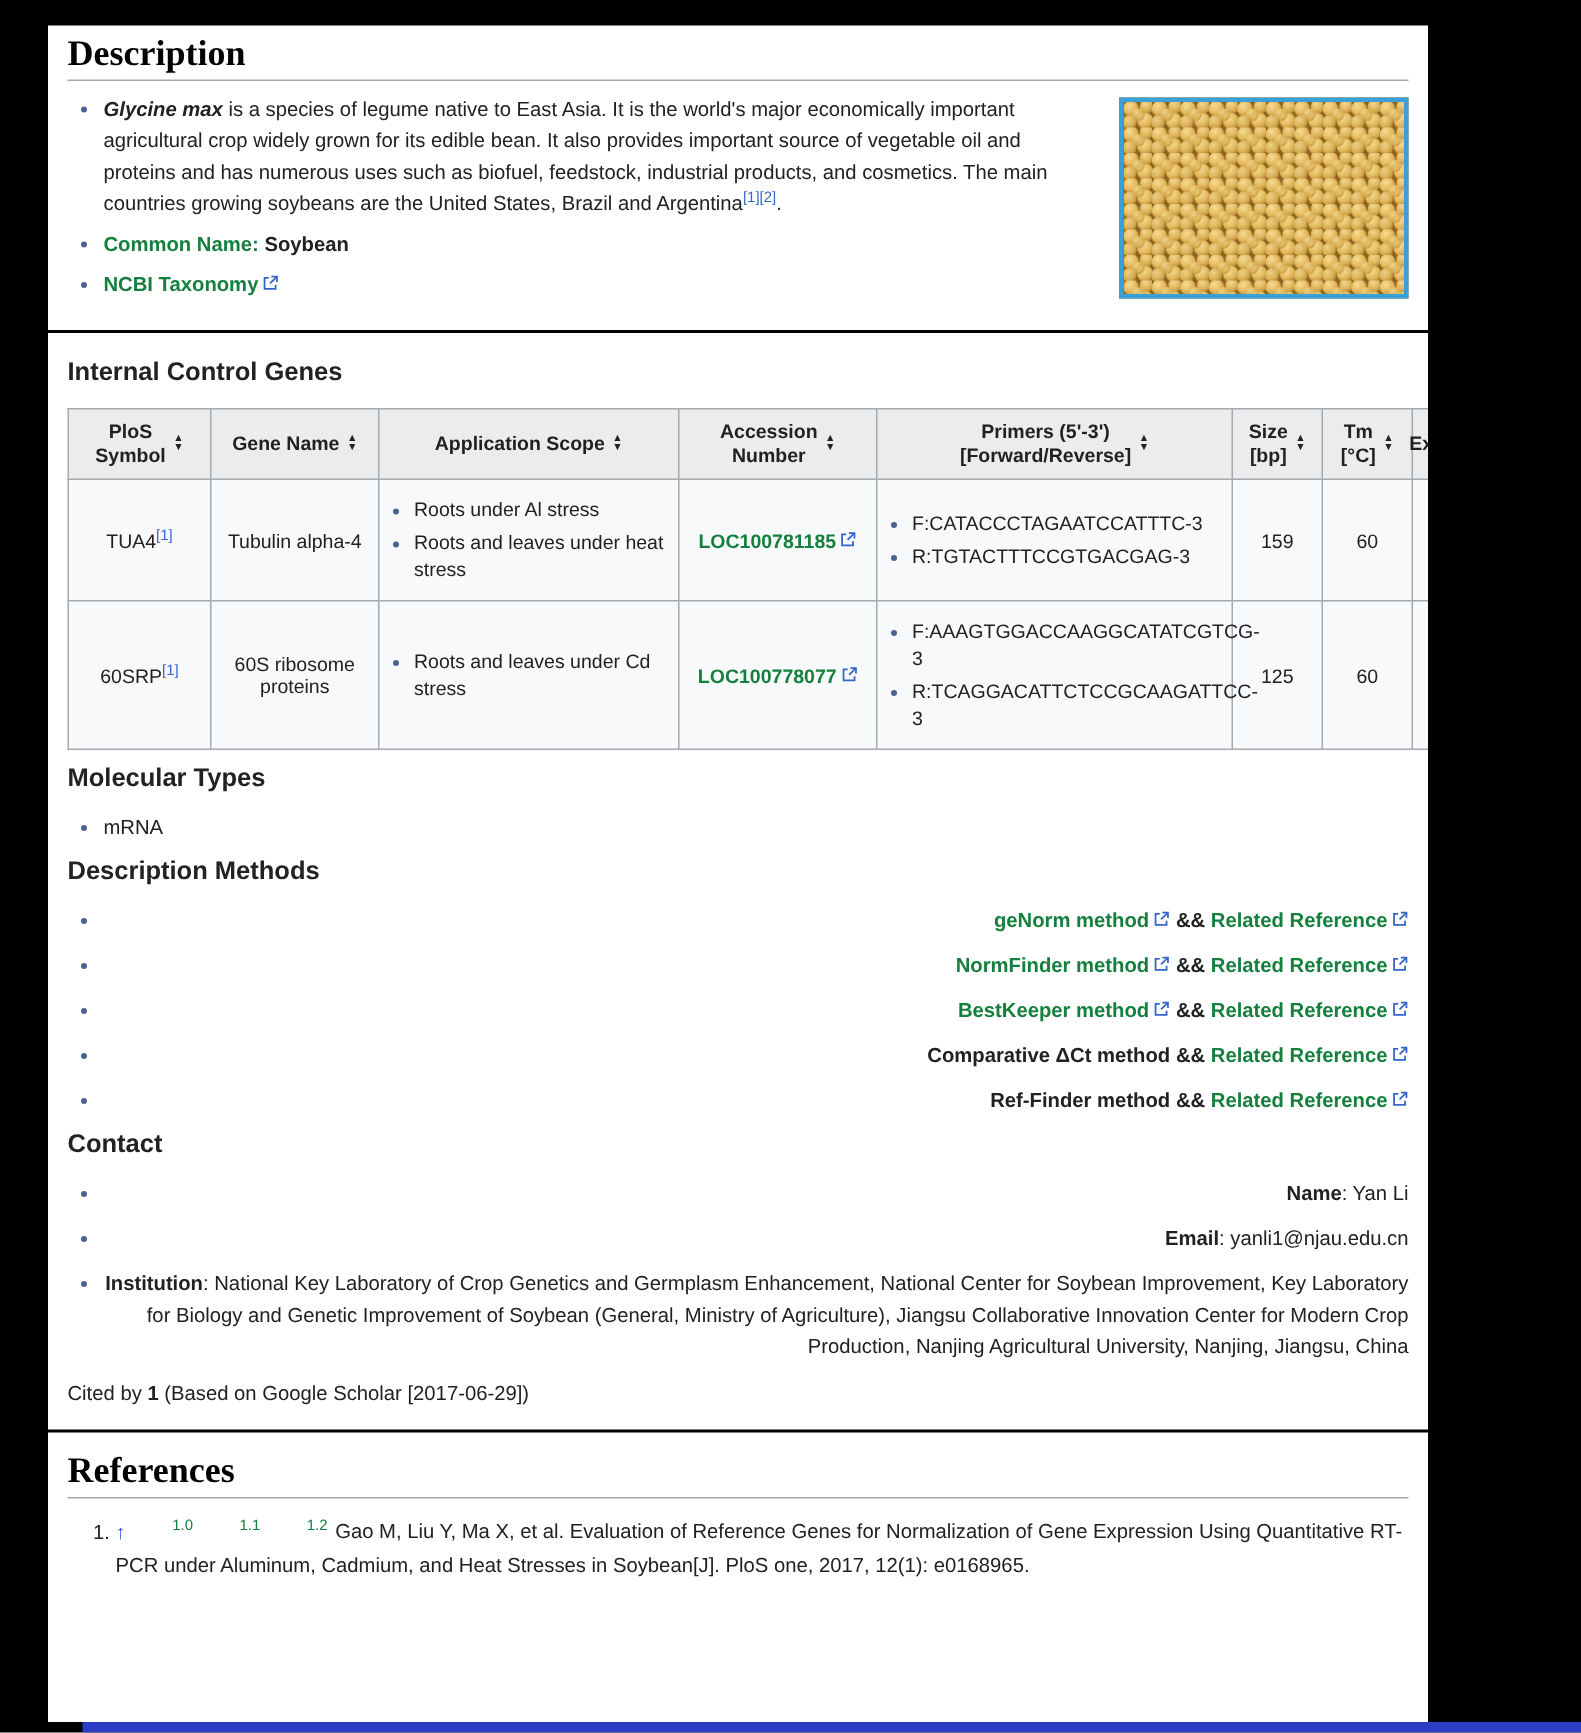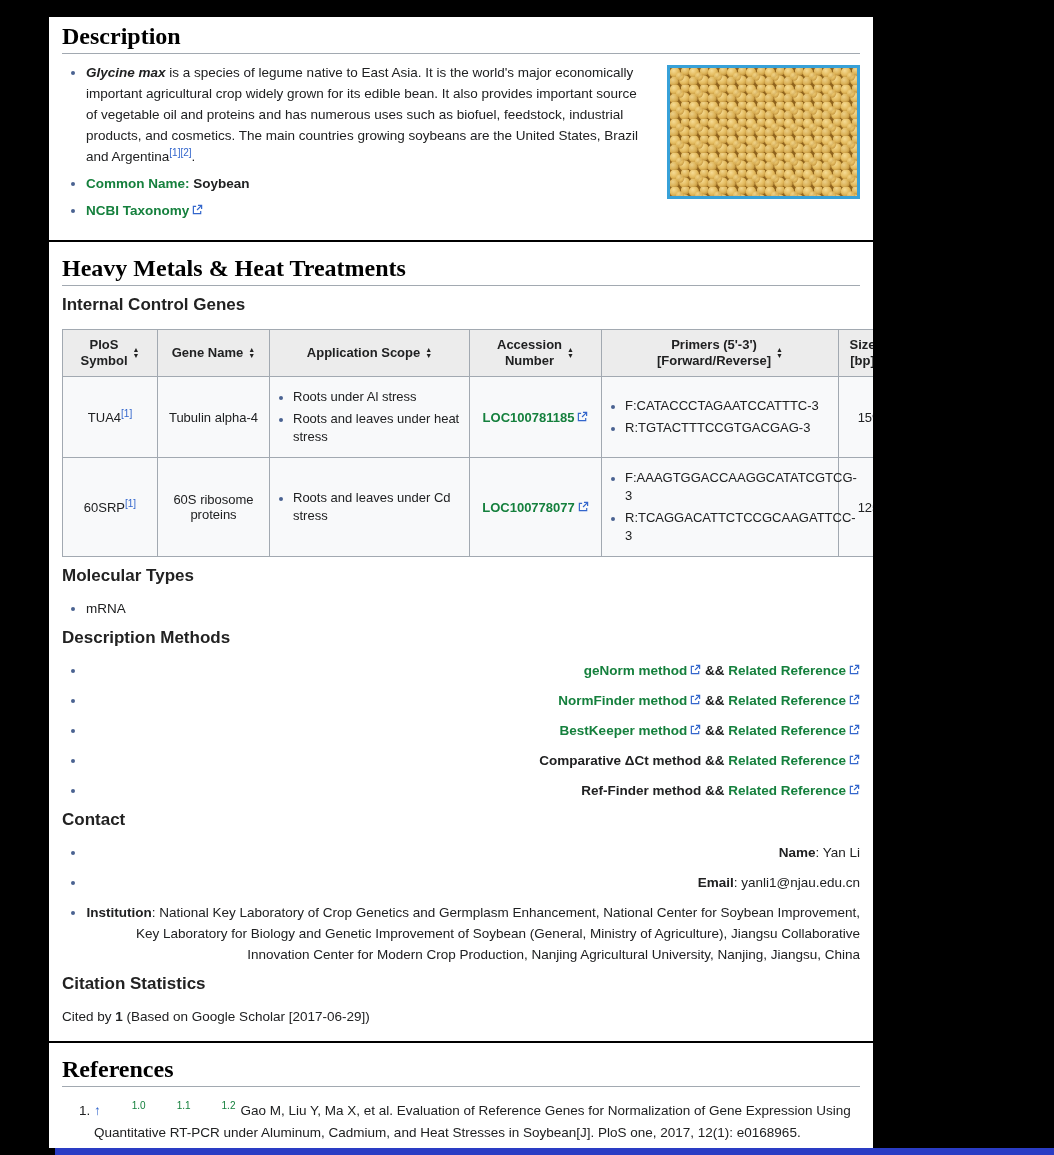--- a/index.html
+++ b/index.html
@@ -4,21 +4,21 @@
 <style>
   * { box-sizing: border-box; }
   html,body { margin:0; padding:0; }
   body {
     width:1054px; height:1155px; position:relative;
     background:#000; overflow:hidden;
     font-family:"Liberation Sans", sans-serif;
     font-size:13.5px; color:#202122;
   }
   .page {
-    position:absolute; left:49px; top:17px; width:824px; height:1131px;
+    position:absolute; left:32px; top:17px; width:920px; height:1131px;
     background:#fff; overflow:hidden;
   }
   .sec { padding:0 13px; }
   .hard-rule { border-top:2px solid #000; margin-top:13px; padding-top:7px; }
   h1.wiki {
     font-family:"Liberation Serif", serif; font-size:24px; font-weight:bold;
     margin:6px 0 8px; padding-bottom:3px; border-bottom:1px solid #a2a9b1; color:#000;
   }
   h3.wiki { font-size:17px; font-weight:bold; margin:9px 0 12px; color:#222; }
   a { color:#15803d; text-decoration:none; cursor:pointer; }
@@ -104,21 +104,20 @@
                 <path fill="none" stroke="#3366cc" stroke-width="1.3" d="M4.5 2.5H1.5v8h8V7.5"></path>
                 <path fill="none" stroke="#3366cc" stroke-width="1.3" d="M6.5 1.5h4v4"></path>
                 <path fill="none" stroke="#3366cc" stroke-width="1.3" d="M10.3 1.7L5.5 6.5"></path>
               </svg></span>
         </li>
       </ul>
     </div>
   </section>
 
   <section class="sec hard-rule">
-    <h1 class="wiki">Heavy Metals &amp; Heat Treatments</h1>
 
     <h3 class="wiki">Internal Control Genes</h3>
 
     <table class="wikitable">
       <colgroup>
         <col style="width:95px">
           <col style="width:112px">
           <col style="width:200px">
           <col style="width:132px">
         <col style="width:237px">
@@ -340,21 +339,20 @@
       </li>
     </ul>
 
     <h3 class="wiki">Contact</h3>
     <ul class="dots spread">
       <li><b>Name</b><span>: Yan Li</span></li>
       <li><b>Email</b><span>: yanli1@njau.edu.cn</span></li>
       <li><b>Institution</b><span>: National Key Laboratory of Crop Genetics and Germplasm Enhancement, National Center for Soybean Improvement, Key Laboratory for Biology and Genetic Improvement of Soybean (General, Ministry of Agriculture), Jiangsu Collaborative Innovation Center for Modern Crop Production, Nanjing Agricultural University, Nanjing, Jiangsu, China</span></li>
     </ul>
 
-    <h3 class="wiki">Citation Statistics</h3>
     <p class="cited"><span>Cited by </span><b>1</b><span> (Based on Google Scholar [2017-06-29])</span></p>
   </section>
 
   <section class="sec hard-rule">
     <h1 class="wiki">References</h1>
     <ol class="reflist">
       <li>
         <a class="backlink">↑</a><span><sup class="bk"><a>1.0</a></sup><sup class="bk"><a>1.1</a></sup><sup class="bk"><a>1.2</a></sup></span><span>Gao M, Liu Y, Ma X, et al. Evaluation of Reference Genes for Normalization of Gene Expression Using Quantitative RT-PCR under Aluminum, Cadmium, and Heat Stresses in Soybean[J]. PloS one, 2017, 12(1): e0168965.</span>
       </li>
 

